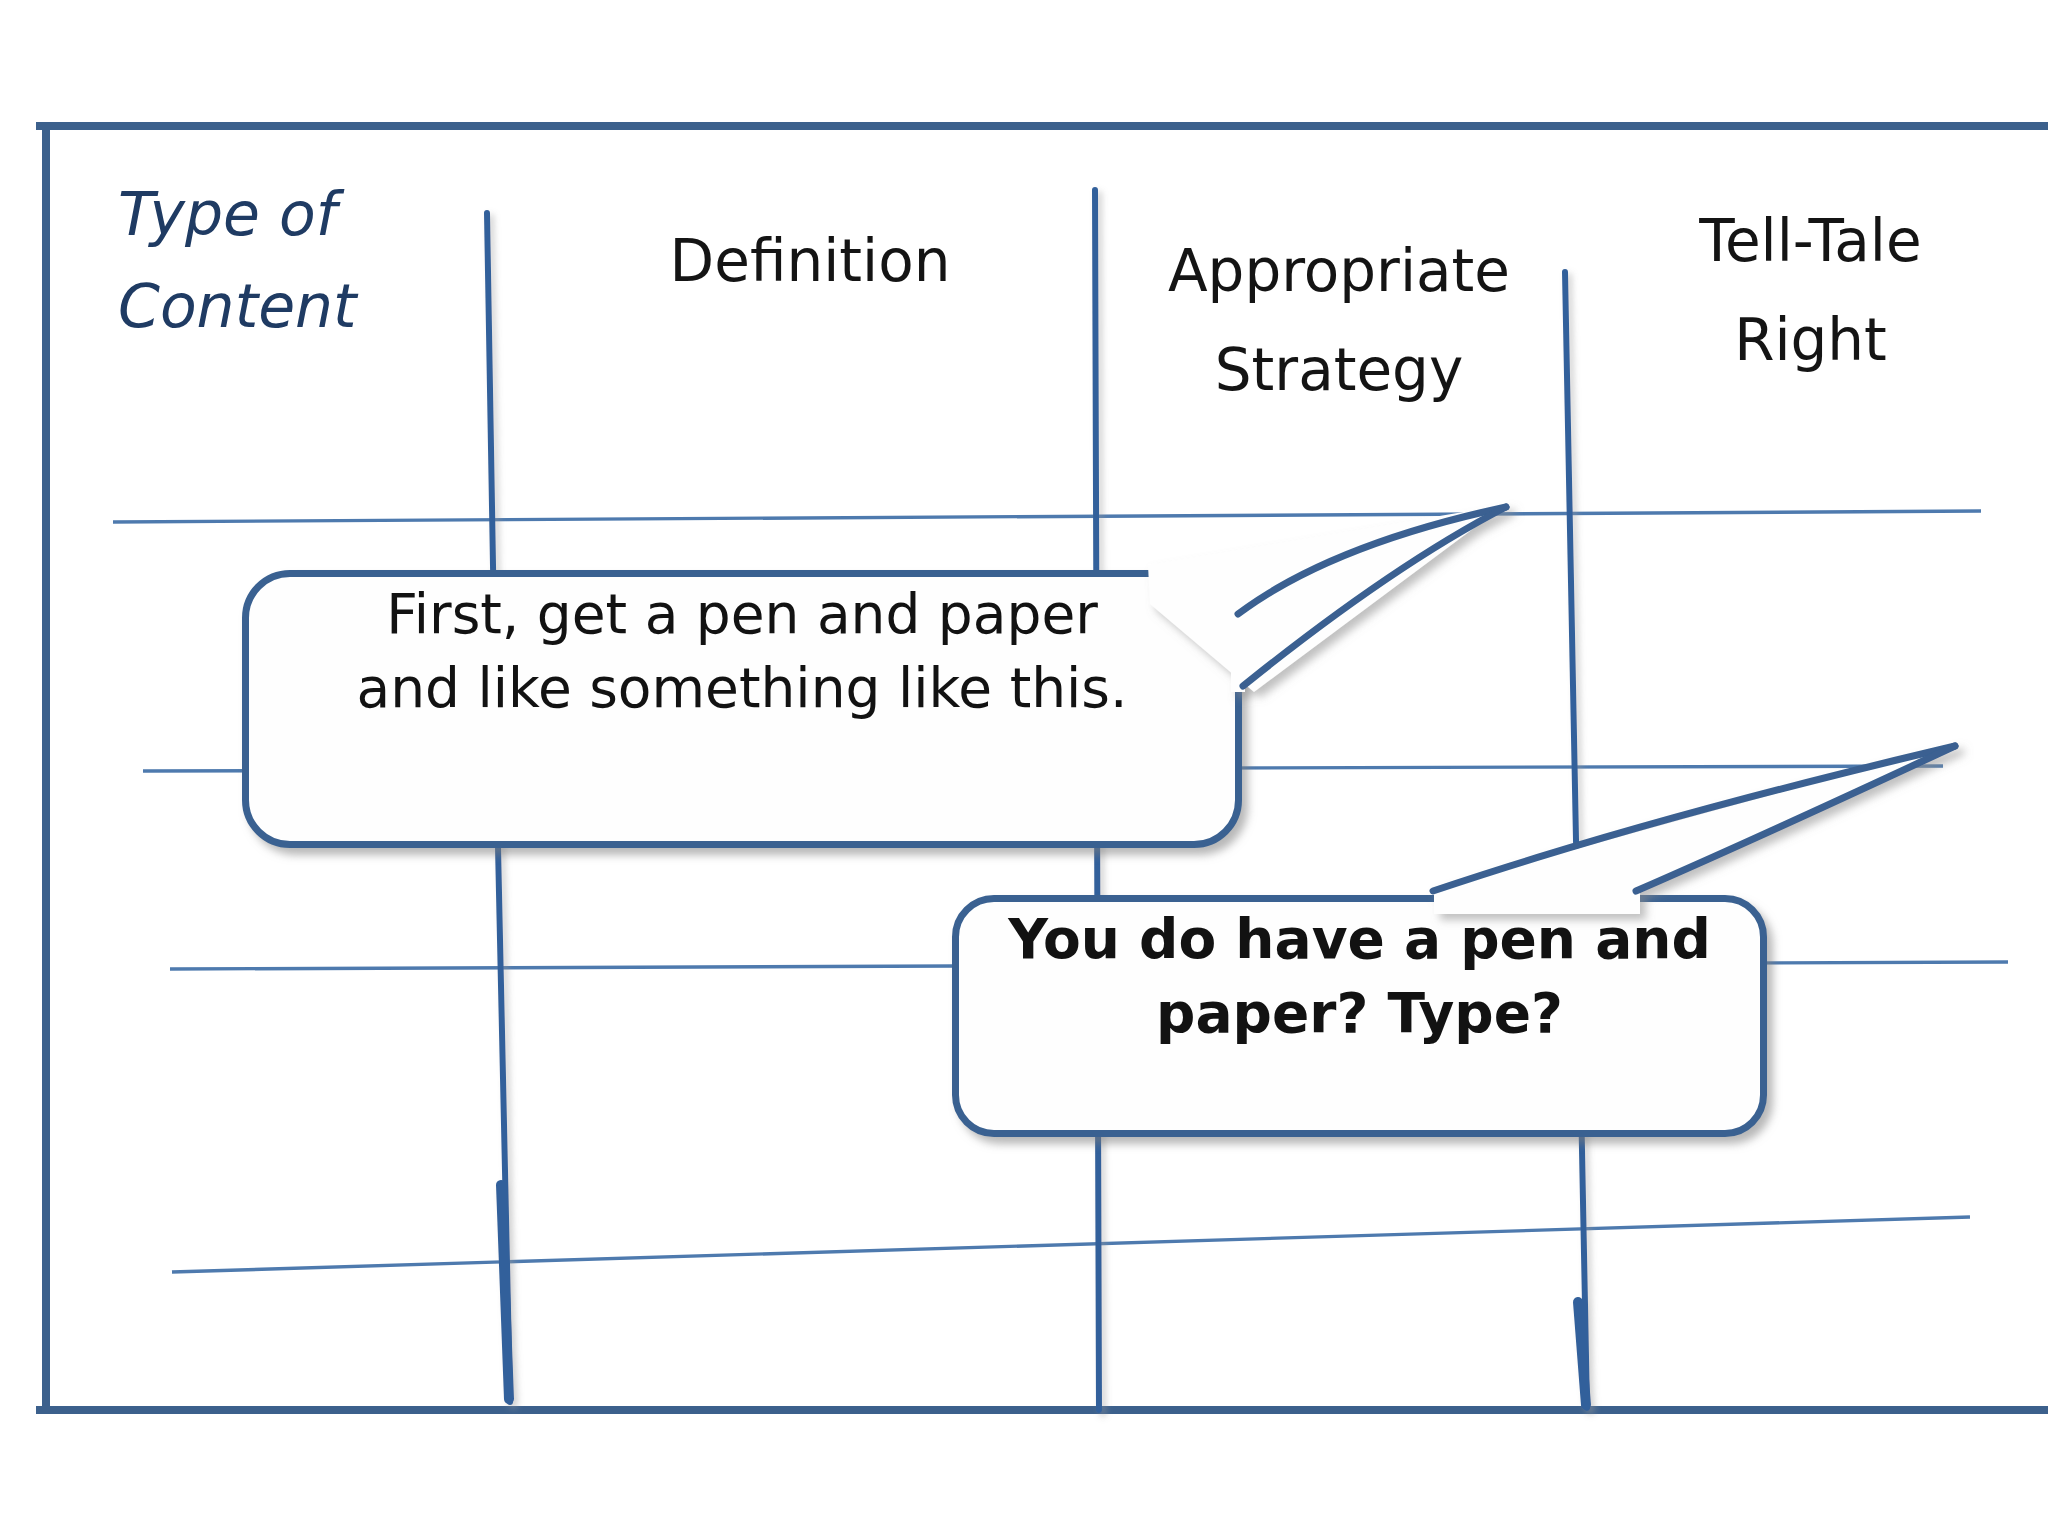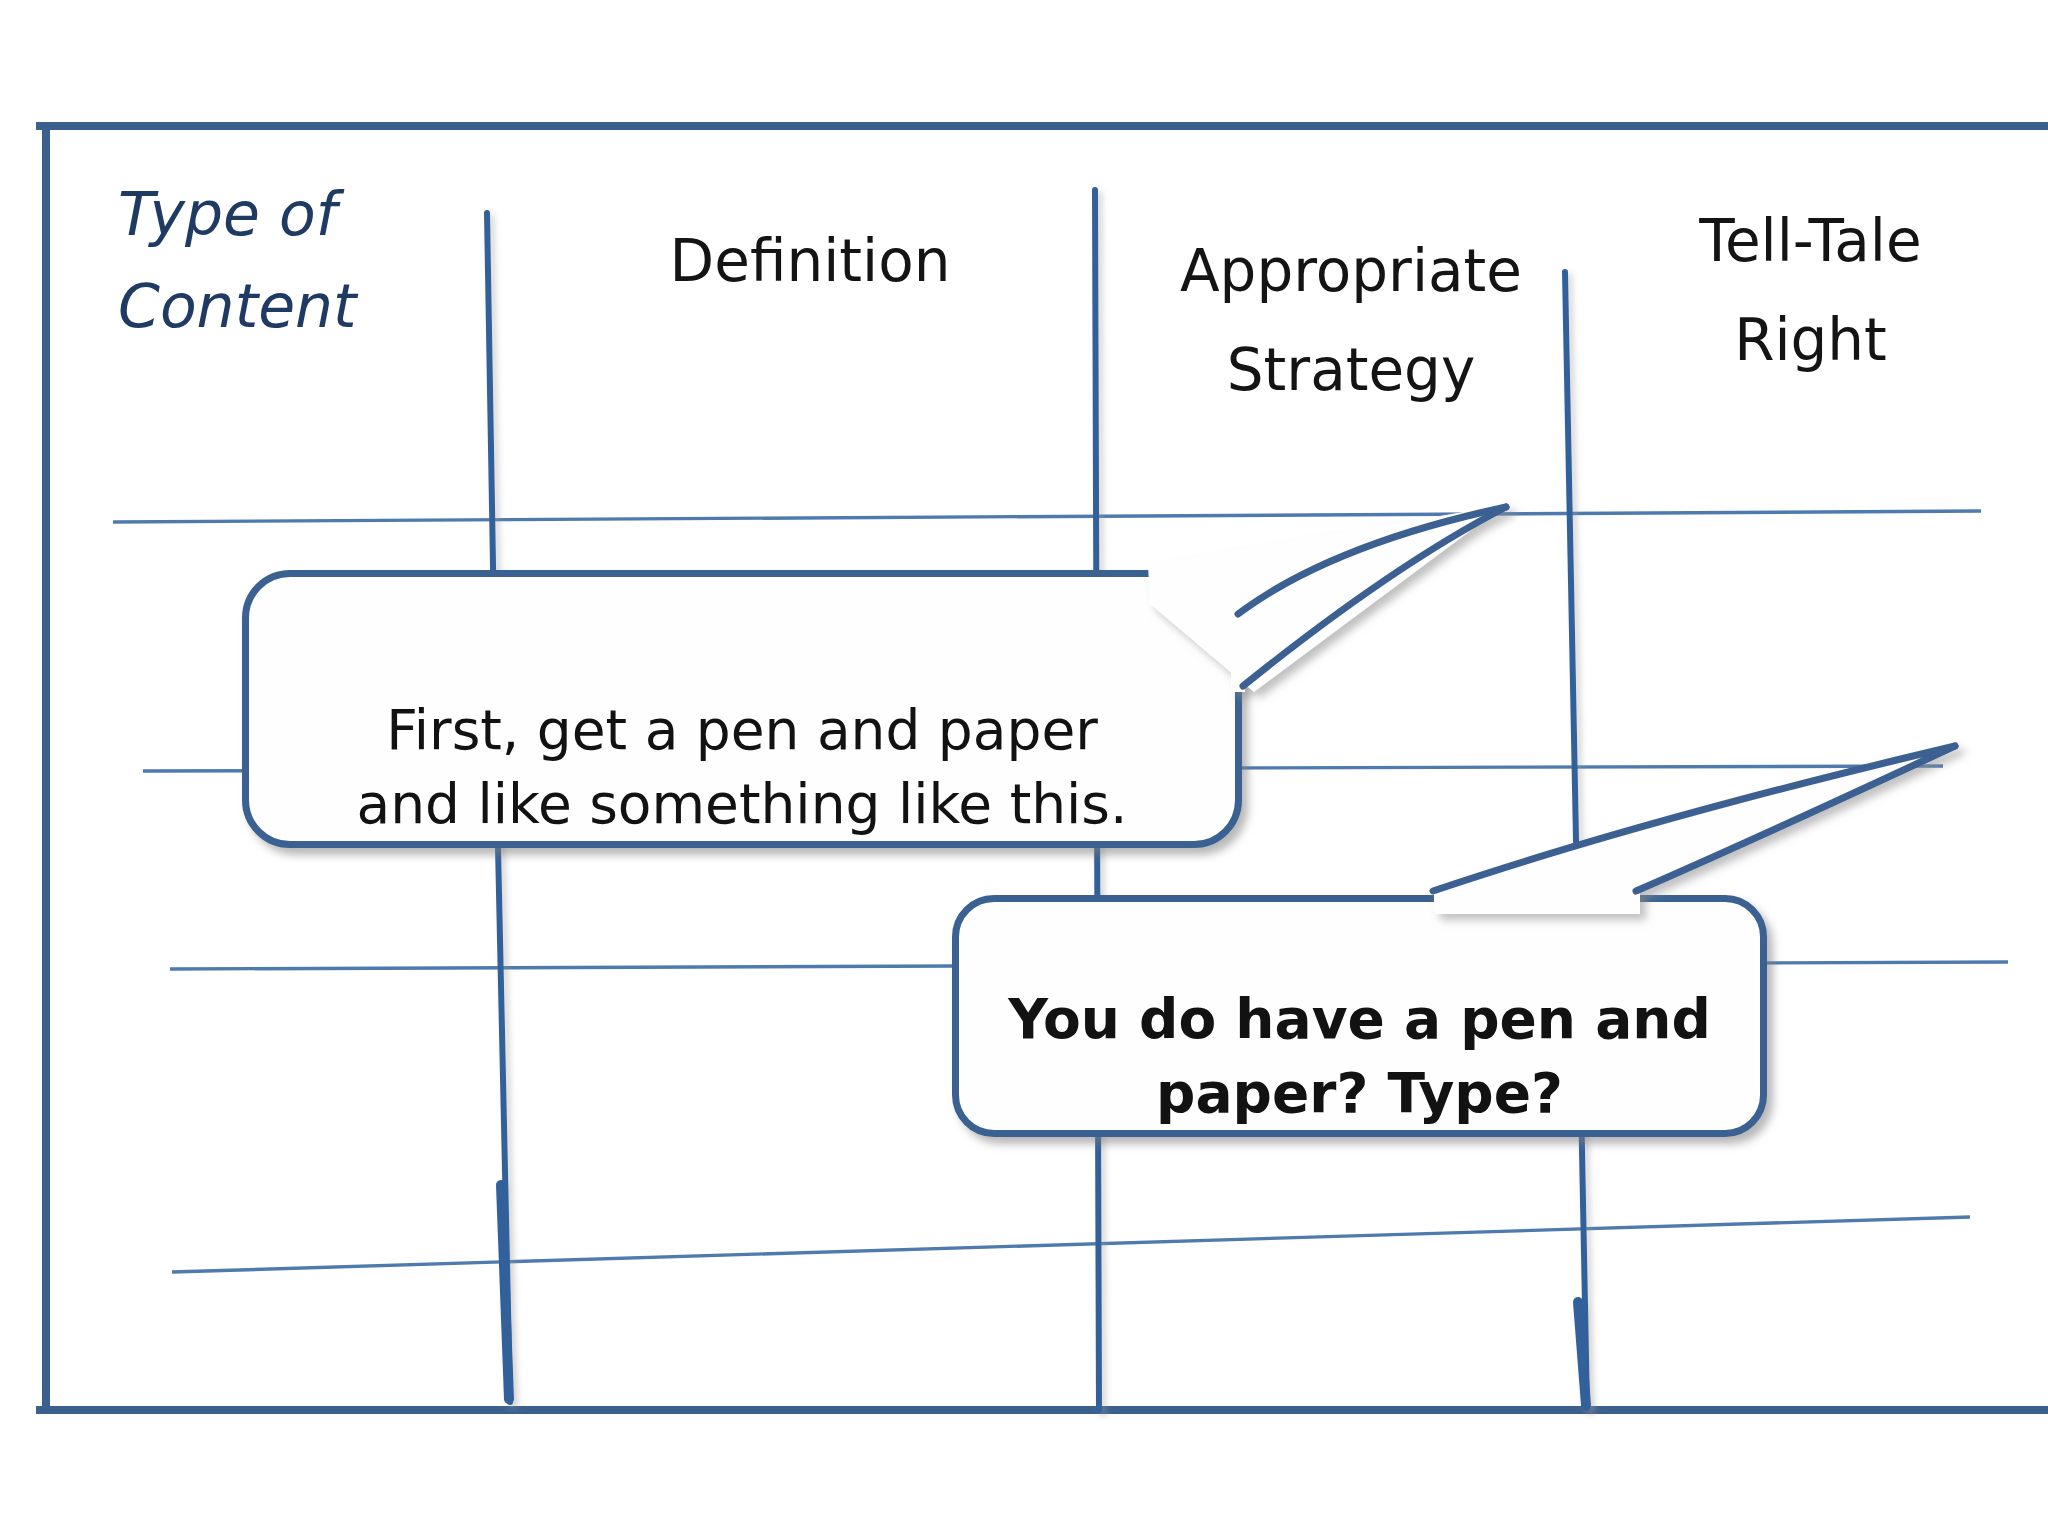--- a/index.html
+++ b/index.html
@@ -34,31 +34,31 @@
   .hdr span{display:block;}
   .hdr-typeof{
     left:118px;top:168px;
     text-align:left;
     color:var(--header_navy);
     font-size:60px;
     line-height:92px;
     font-style:italic;
   }
   .hdr-definition{left:540px;top:212px;width:540px;}
-  .hdr-strategy{left:1100px;top:222px;width:478px;padding-left:12px;}
+  .hdr-strategy{left:1100px;top:222px;width:478px;}
   .hdr-verbs{left:1588px;top:192px;width:445px;}
   .bubble{
     position:absolute;
     background:var(--bubble_fill);
     border:7px solid var(--bubble_border);
     box-sizing:border-box;
     display:flex;
     flex-direction:column;
     align-items:center;
-    justify-content:flex-end;
+    justify-content:flex-start;
     color:var(--bubble_text);
     font-size:55px;
     line-height:74px;
     text-align:center;
     box-shadow:6px 7px 8px rgba(125,125,125,.55);
     white-space:nowrap;
   }
   .bubble-1{
     left:242px;top:570px;
     width:1000px;height:278px;

